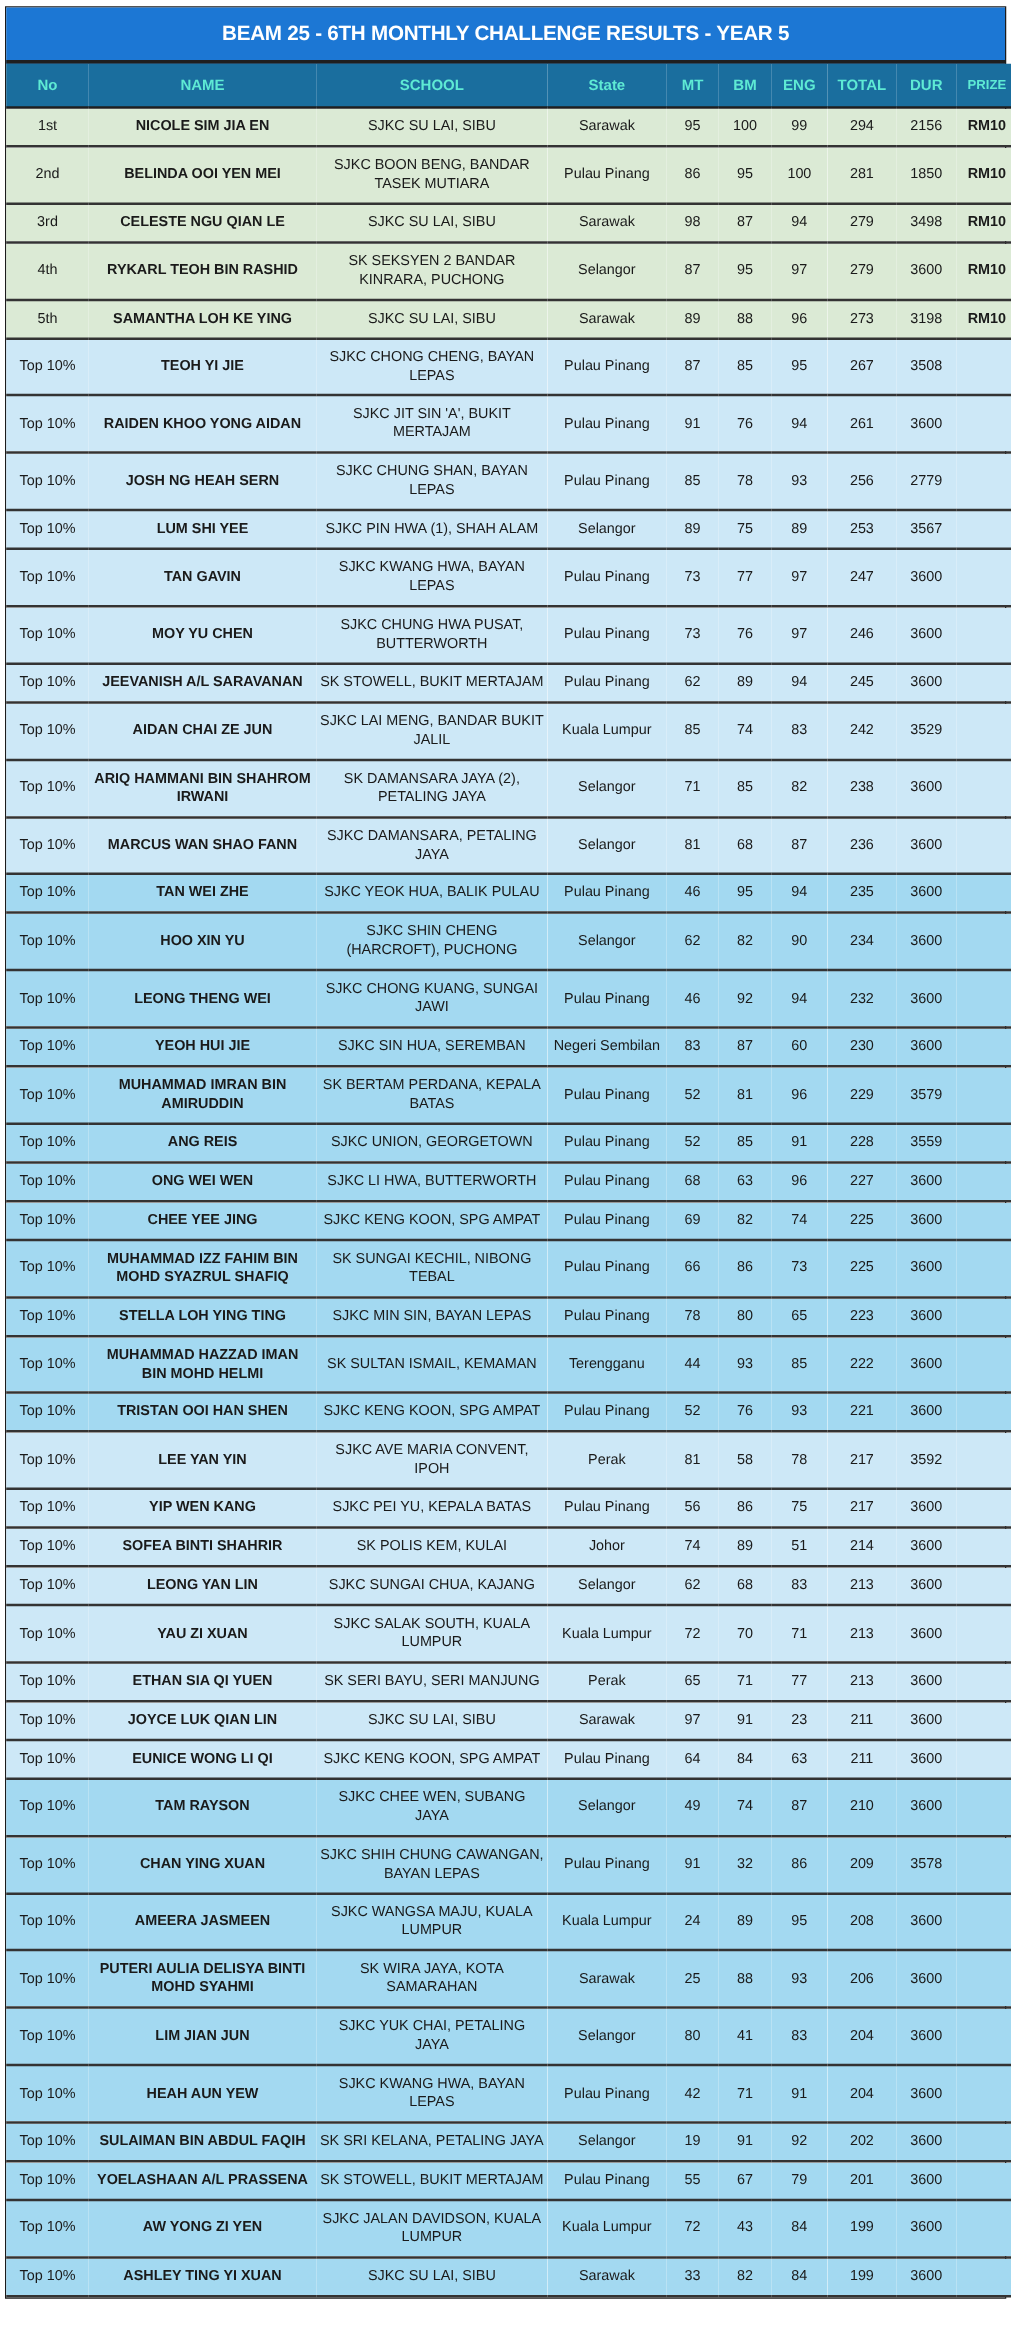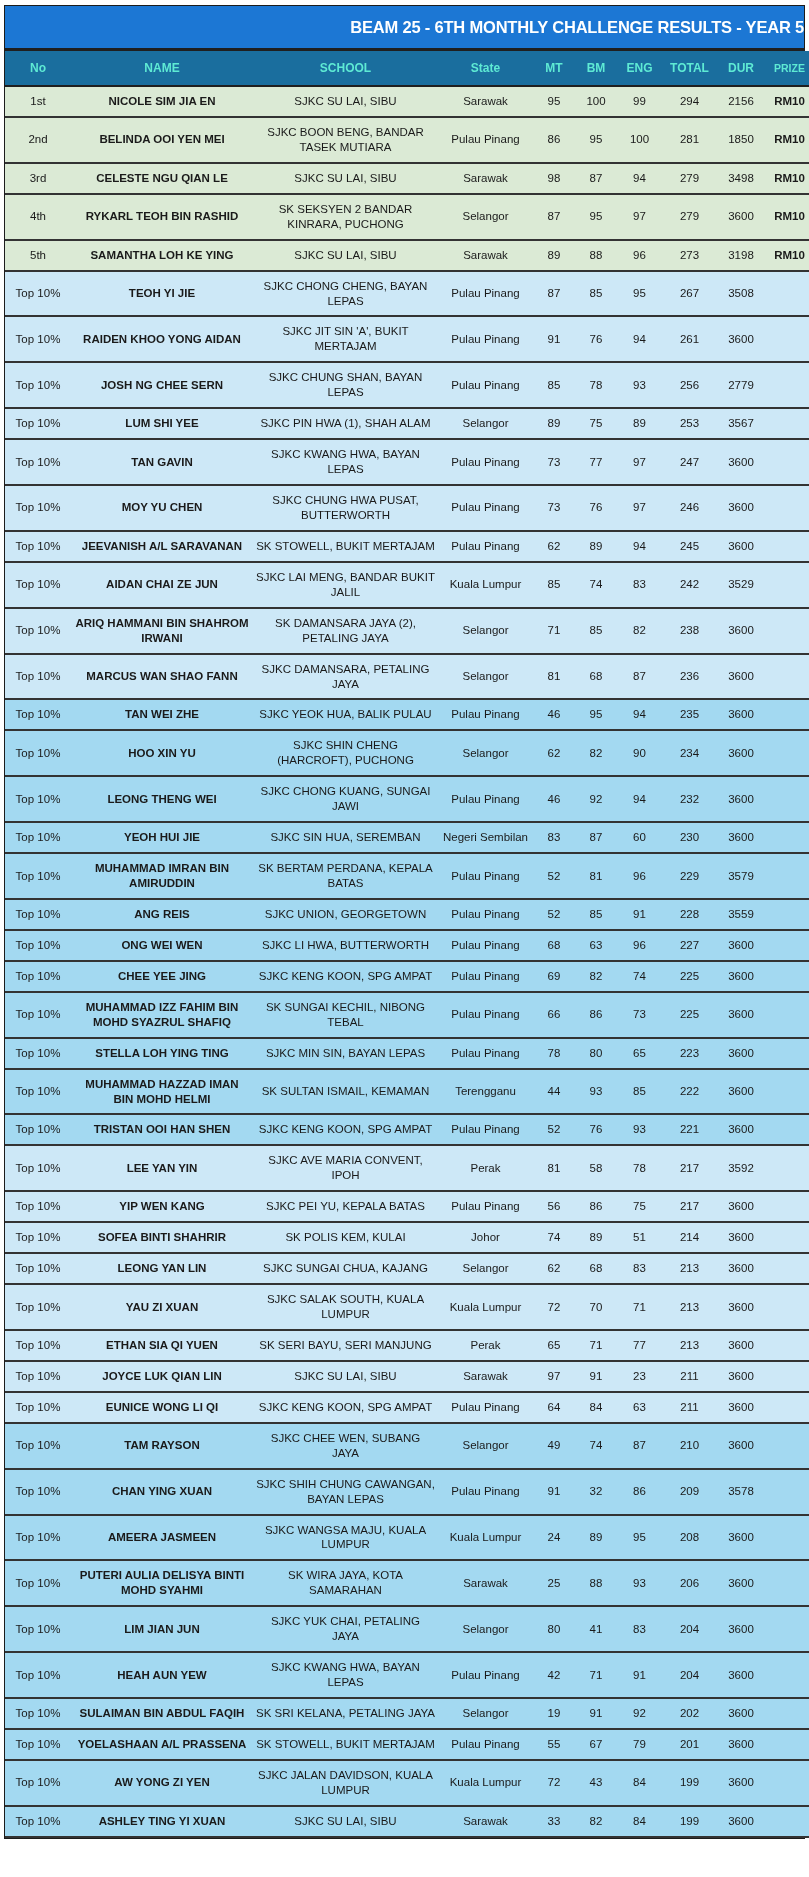--- a/index.html
+++ b/index.html
@@ -3,21 +3,21 @@
 <meta charset="utf-8">
 <style>
   html,body{margin:0;padding:0;background:#ffffff;}
   body{font-family:"Liberation Sans","DejaVu Sans",sans-serif;color:#1a1a1a;}
   .page{width:809px;box-sizing:border-box;padding:5px 4px 4px 4px;}
   .sheet{border:1px solid #1c1c1c;}
   .title-bar{
     background:var(--title-bar,#1c77d4);
     color:#fff;
     height:42px;
-    display:flex;align-items:center;justify-content:flex-end;
+    display:flex;align-items:center;justify-content:center;
     font-size:16.5px;font-weight:bold;letter-spacing:-0.2px;
     border-bottom:3px solid #1f1f1f;
   }
   table.results{
     width:100%;
     border-collapse:collapse;
     table-layout:fixed;
   }
   table.results thead th{
     background:var(--column-header,#1a6e9e);
@@ -169,21 +169,21 @@
     <td class="state">Pulau Pinang</td>
     <td class="mt">91</td>
     <td class="bm">76</td>
     <td class="eng">94</td>
     <td class="total">261</td>
     <td class="dur">3600</td>
     <td class="prize"></td>
   </tr>
           <tr class="tone-light">
     <td class="no">Top 10%</td>
-    <td class="name">JOSH NG CHEE SERN</td>
+    <td class="name">JOSH NG HEAH SERN</td>
     <td class="school">SJKC CHUNG SHAN, BAYAN LEPAS</td>
     <td class="state">Pulau Pinang</td>
     <td class="mt">85</td>
     <td class="bm">78</td>
     <td class="eng">93</td>
     <td class="total">256</td>
     <td class="dur">2779</td>
     <td class="prize"></td>
   </tr>
           <tr class="tone-light">

